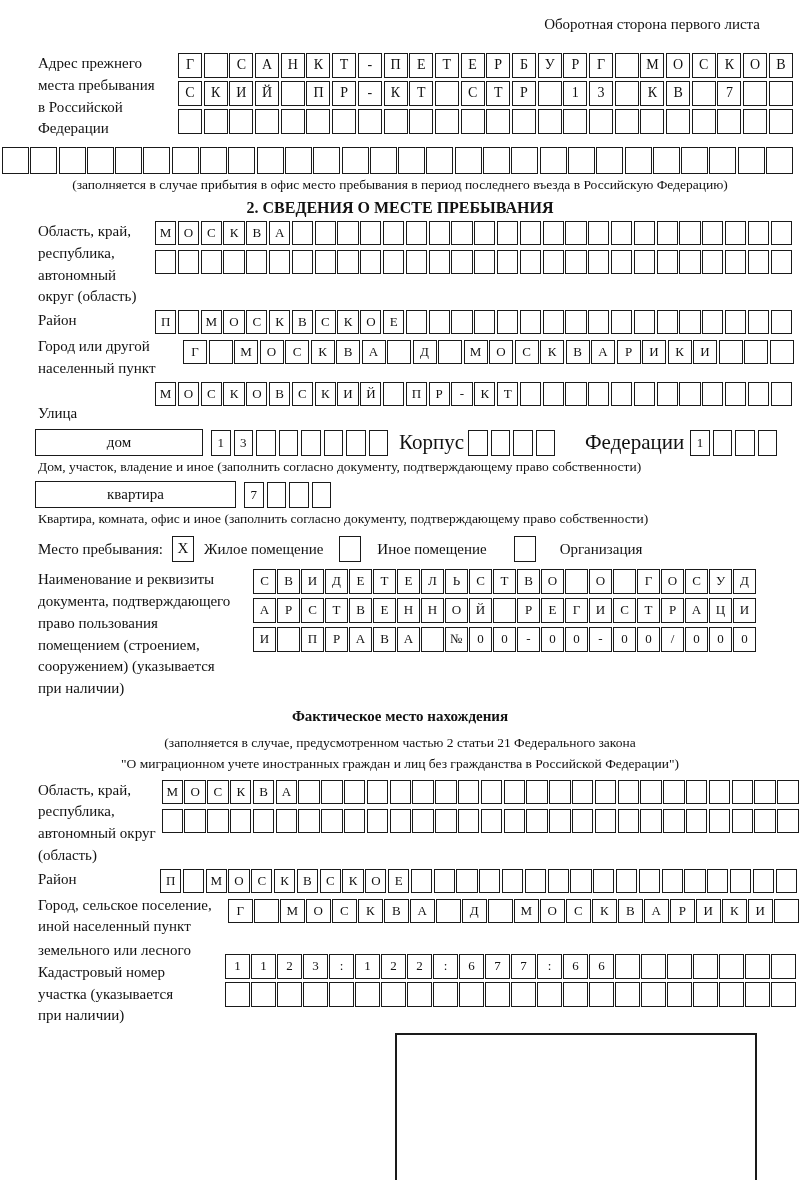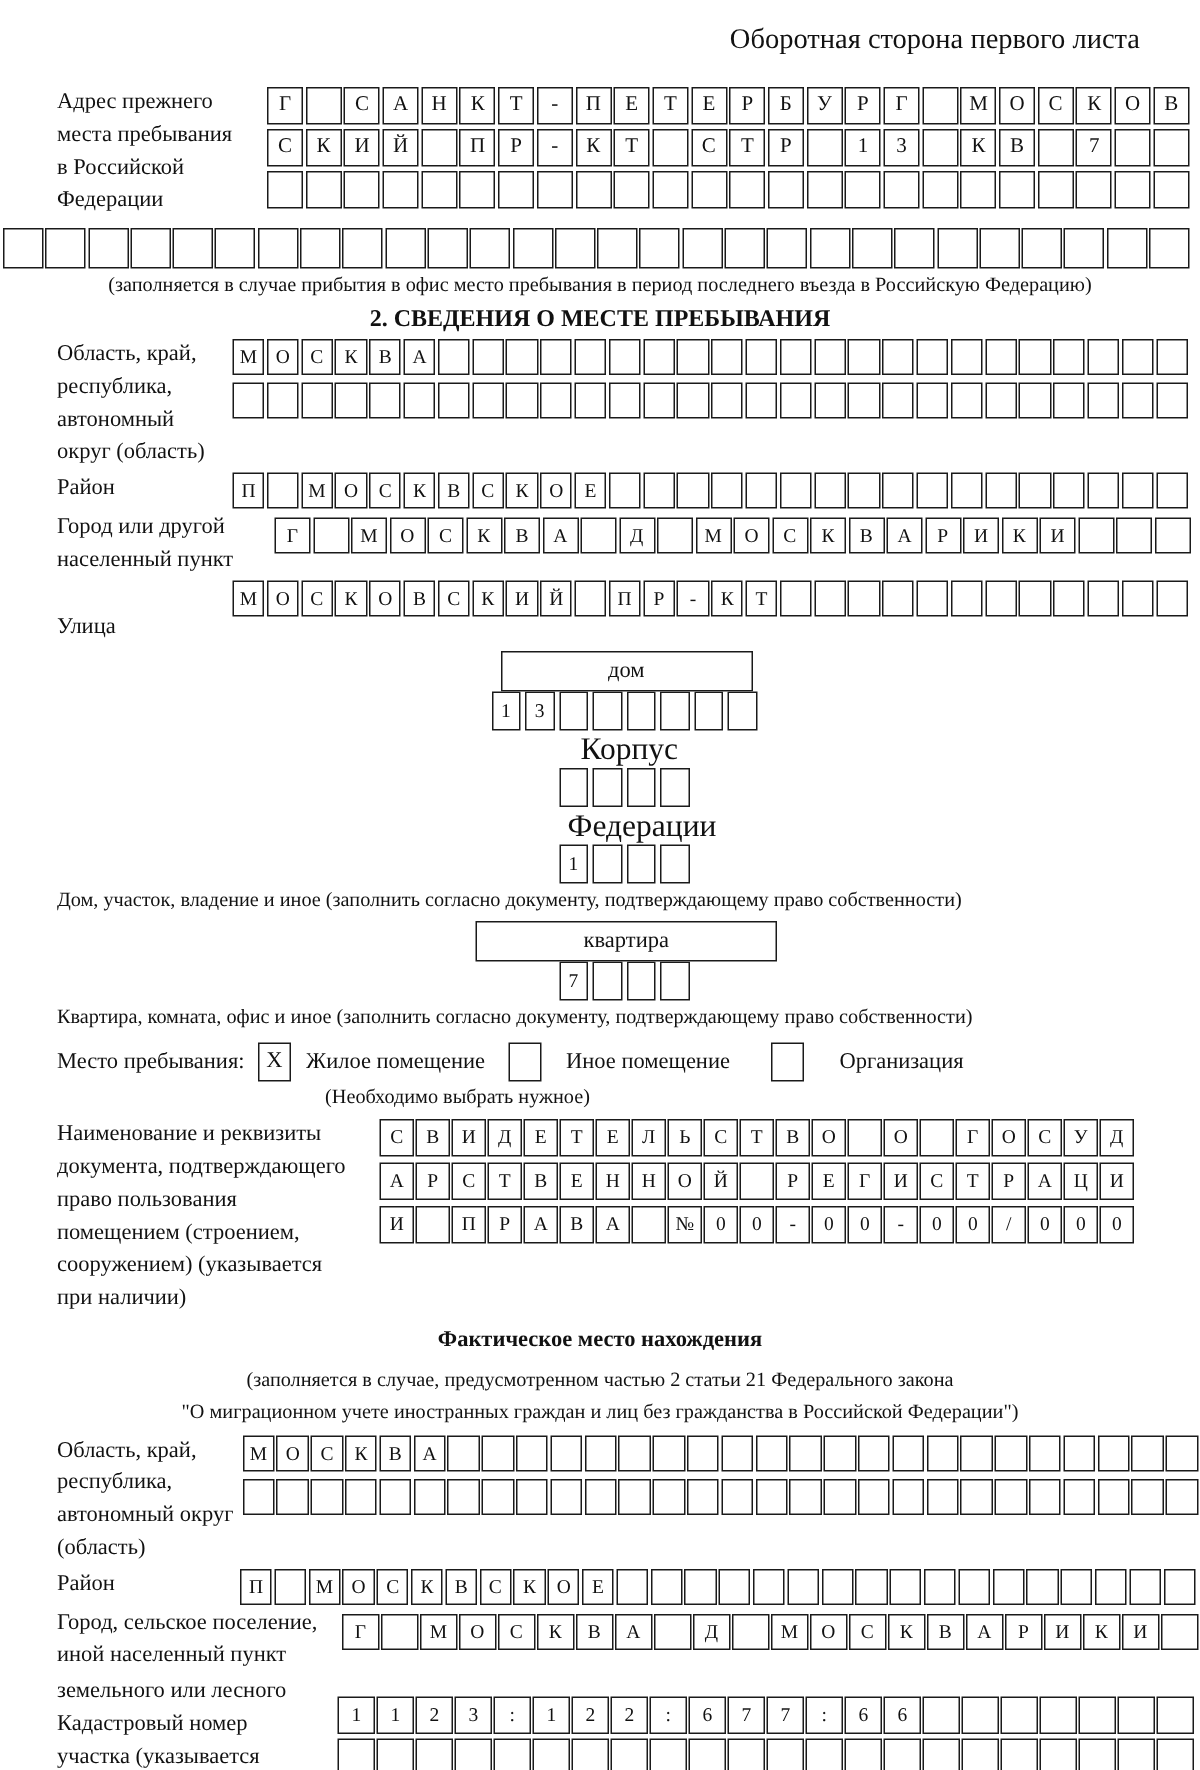--- a/index.html
+++ b/index.html
@@ -1,21 +1,21 @@
 <!DOCTYPE html>
 <html><head>
 <meta charset="utf-8">
 <style>
   html,body{margin:0;padding:0;background:#fff;}
   .page{
     width:800px;height:1180px;overflow:hidden;position:relative;
     background:#fff;color:#111;
     font-family:"Liberation Serif","DejaVu Serif",serif;
   }
-  .hdr{ text-align:right; padding:16px 40px 0 0; font-size:19px; }
+  .hdr{ text-align:right; padding:16px 40px 0 0; font-size:15px; }
 
   .fline{ display:flex; align-items:flex-start;font-family:Liberation Serif, serif; }
   .lb{ box-sizing:border-box; padding-left:38px; font-size:15px; line-height:1.45; }
   .rows{ display:flex; flex-direction:column; gap:3px; }
   .boxes{ display:flex; }
 
   .b{
     display:inline-block; box-sizing:border-box; flex:0 0 auto;
     border:1.5px solid #1a1a1a; background:#fff; text-align:center;
     font-size:13px;
@@ -39,21 +39,21 @@
   .sub-title{ text-align:center; font-weight:bold; font-size:15px; }
   .note-center{ text-align:center; font-size:13.5px; line-height:1.55; }
 
   .wide-box{
     box-sizing:border-box; border:1.5px solid #1a1a1a; height:27px;
     text-align:center; font-size:15px; line-height:24px; flex:0 0 auto;
   }
   .wide-dom{ width:168px; }
   .wide-kv{ width:201px; }
 
-  .house-line{ display:flex; align-items:center; margin-left:35px; margin-top:5px;flex-direction:column; }
+  .house-line{ display:flex; align-items:center; margin-left:35px; margin-top:5px; }
   .inl-lbl{ font-size:21px; flex:0 0 auto; }
   .gap8{ width:8px; flex:0 0 auto;}
 
   .stay-line{ display:flex; align-items:center; padding-left:38px; margin-top:9px; font-size:15px;}
   .stay-note{ width:330px; margin-left:140px; text-align:center; font-size:13.5px; margin-top:2px;}
 
   .stamp-wrap{ margin-left:395px; width:362px; margin-top:6px; }
   .stamp-box{ height:178px; border:2px solid #1a1a1a; background:#fff; }
 
   .mt2{margin-top:2px;} .mt3{margin-top:7px;} .mt4{margin-top:4px;}
@@ -411,21 +411,20 @@
     <span style="margin-left:10px;">Жилое помещение</span>
     <div class="boxes r-chk" style="margin-left:16px;">
         <span class="b"></span>
       </div>
     <span style="margin-left:16px;">Иное помещение</span>
     <div class="boxes r-chk" style="margin-left:27px;">
         <span class="b"></span>
       </div>
     <span style="margin-left:24px;">Организация</span>
   </div>
-  <div class="stay-note">(Необходимо выбрать нужное)</div>
 
   <div class="fline mt3">
     <div class="lb" style="width:253px;">
         <div>Наименование и реквизиты</div>
         <div>документа, подтверждающего</div>
         <div>право пользования</div>
         <div>помещением (строением,</div>
         <div>сооружением) (указывается</div>
         <div>при наличии)</div>
       </div>

